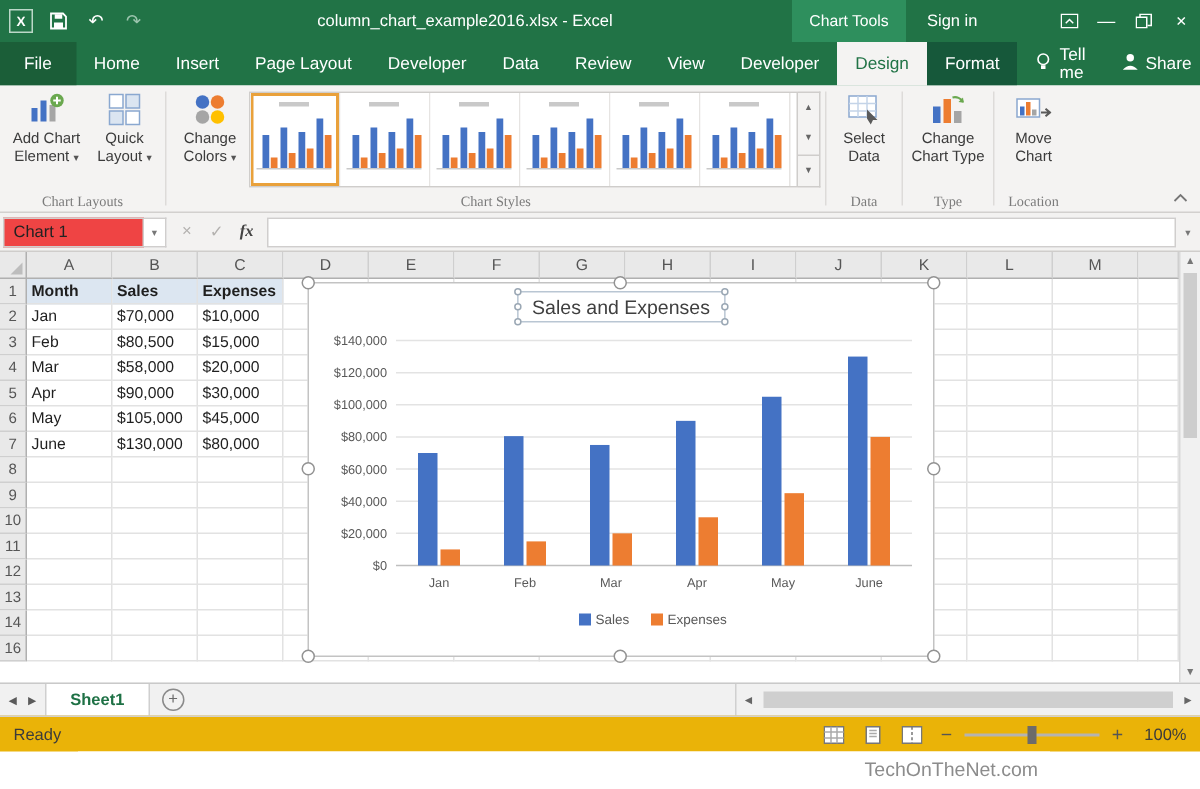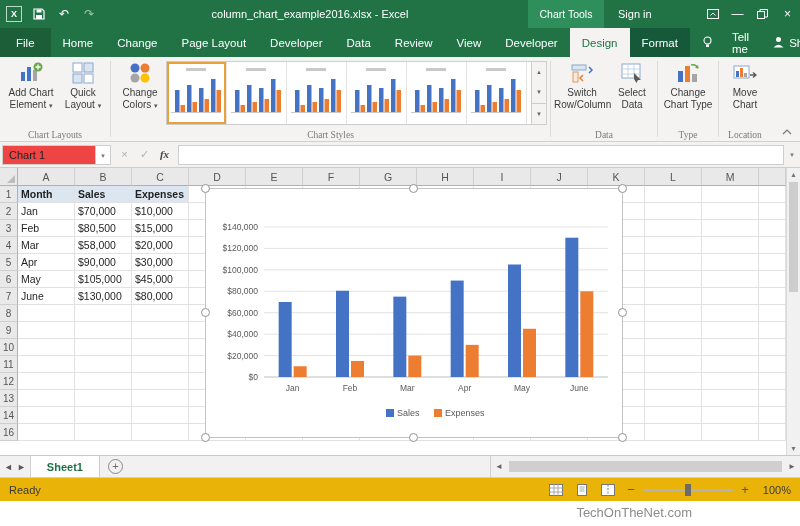--- a/index.html
+++ b/index.html
@@ -18,21 +18,21 @@
   .winbtns{position:absolute;right:0;top:0;height:28px;display:flex;}
   .winbtn{width:25px;height:28px;display:flex;align-items:center;justify-content:center;font-size:12px;color:#fff;}
 
   
   .tabrow{position:absolute;left:0;top:28px;width:800px;height:29px;background:#217346;display:flex;align-items:stretch;}
   #tabs-holder{display:flex;align-items:stretch;}
   .tab{color:#fff;font-size:11.5px;padding:0 12px;display:flex;align-items:center;white-space:nowrap;}
   .tab.file{background:#1b5e38;padding:0 16px;}
   .tab.contextual{background:#16583a;}
   .tab.active{background:#f4f3f2;color:#217346;}
-  .tellme{color:#fff;display:flex;align-items:center;gap:19px;padding:0 12px;font-size:11.5px;}
+  .tellme{color:#fff;display:flex;align-items:center;gap:5px;padding:0 12px;font-size:11.5px;}
   .share{margin-left:auto;color:#fff;display:flex;align-items:center;gap:5px;padding:0 12px;font-size:11.5px;}
 
   
   .ribbon{position:absolute;left:0;top:57px;width:800px;height:85px;background:#f4f3f2;border-bottom:1px solid #d2d0ce;box-sizing:border-box;display:flex;}
   .rgroup{position:relative;height:100%;display:flex;flex-direction:column;align-items:center;padding:2px 3px 14px;box-sizing:border-box;}
   .glabel{position:absolute;bottom:1px;left:0;right:0;text-align:center;font-size:9.5px;color:#7b7b7b;white-space:nowrap;font-family:Liberation Serif, serif;}
   .gsep{width:1px;background:#dddbd9;margin:4px 0;}
   .btnrow{display:flex;align-items:flex-start;}
   .bigbtn{display:flex;flex-direction:column;align-items:center;font-size:10px;color:#3b3b3b;text-align:center;padding-top:2px;line-height:1.15;}
   .bicon{width:28px;height:24px;margin-bottom:2px;display:flex;align-items:center;justify-content:center;}
@@ -146,21 +146,21 @@
           </svg>
       </span>
       <span class="winbtn">×</span>
     </div>
   </div>
 
   <div class="tabrow">
     <div id="tabs-holder">
         <div class="tab file">File</div>
         <div class="tab">Home</div>
-        <div class="tab">Change</div>
+        <div class="tab">Insert</div>
         <div class="tab">Page Layout</div>
         <div class="tab">Developer</div>
         <div class="tab">Data</div>
         <div class="tab">Review</div>
         <div class="tab">View</div>
         <div class="tab">Developer</div>
         <div class="tab active">Design</div>
         <div class="tab contextual">Format</div>
       </div>
     <div class="tellme">
@@ -309,31 +309,20 @@
           <div class="gsb expand">▼</div>
         </div>
       </div>
       <div class="glabel">Chart Styles</div>
     </div>
 
     <div class="gsep"></div>
 
     <div class="rgroup">
       <div class="btnrow">
-        <div class="bigbtn" style="width:56px">
-          <span class="bicon">
-            <svg width="24" height="22" viewBox="0 0 24 22">
-                <rect x="2" y="3" width="14" height="5" fill="#dbe5f1" stroke="#8aa8d0"></rect>
-                <rect x="3" y="10" width="5" height="10" fill="#fde9d9" stroke="#d89b66"></rect>
-                <path d="M19 5 l3 3 -3 3" fill="none" stroke="#4472c4" stroke-width="1.5"></path>
-                <path d="M13 17 l-3 3 3 3" fill="none" stroke="#ed7d31" stroke-width="1.5" transform="translate(0,-4)"></path>
-              </svg>
-          </span>
-          <span class="btext"><span>Switch Row/Column</span></span>
-        </div>
         <div class="bigbtn" style="width:44px">
           <span class="bicon">
             <svg width="22" height="22" viewBox="0 0 22 22">
                 <rect x="1" y="2" width="18" height="14" fill="#fff" stroke="#8aa8d0"></rect>
                 <path d="M1 7h18M1 12h18M7 2v14M13 2v14" stroke="#c4d4e8"></path>
                 <path d="M13 11 l7 7 -3 0 -1.5 3 -2.5-4z" fill="#5a5a5a"></path>
               </svg>
           </span>
           <span class="btext"><span>Select Data</span></span>
         </div>
@@ -678,20 +667,29 @@
 
     <div class="chartbox" id="chartbox">
       <span class="handle h-tl"></span>
       <span class="handle h-tm"></span>
       <span class="handle h-tr"></span>
       <span class="handle h-ml"></span>
       <span class="handle h-mr"></span>
       <span class="handle h-bl"></span>
       <span class="handle h-bm"></span>
       <span class="handle h-br"></span>
+      <div class="charttitle">
+        <span>Sales and Expenses</span>
+        <span class="th th-tl"></span>
+        <span class="th th-tr"></span>
+        <span class="th th-bl"></span>
+        <span class="th th-br"></span>
+        <span class="th th-ml"></span>
+        <span class="th th-mr"></span>
+      </div>
       <svg id="chartsvg" width="416" height="214">
           <text x="52" y="159" text-anchor="end" font-size="8.5" fill="#595959" font-family="Liberation Sans, sans-serif">$0</text>
           <line x1="58" y1="134.57142857142858" x2="402" y2="134.57142857142858" stroke="#e3e3e3"></line>
           <text x="52" y="137.57142857142858" text-anchor="end" font-size="8.5" fill="#595959" font-family="Liberation Sans, sans-serif">$20,000</text>
           <line x1="58" y1="113.14285714285714" x2="402" y2="113.14285714285714" stroke="#e3e3e3"></line>
           <text x="52" y="116.14285714285714" text-anchor="end" font-size="8.5" fill="#595959" font-family="Liberation Sans, sans-serif">$40,000</text>
           <line x1="58" y1="91.71428571428572" x2="402" y2="91.71428571428572" stroke="#e3e3e3"></line>
           <text x="52" y="94.71428571428572" text-anchor="end" font-size="8.5" fill="#595959" font-family="Liberation Sans, sans-serif">$60,000</text>
           <line x1="58" y1="70.28571428571429" x2="402" y2="70.28571428571429" stroke="#e3e3e3"></line>
           <text x="52" y="73.28571428571429" text-anchor="end" font-size="8.5" fill="#595959" font-family="Liberation Sans, sans-serif">$80,000</text>

